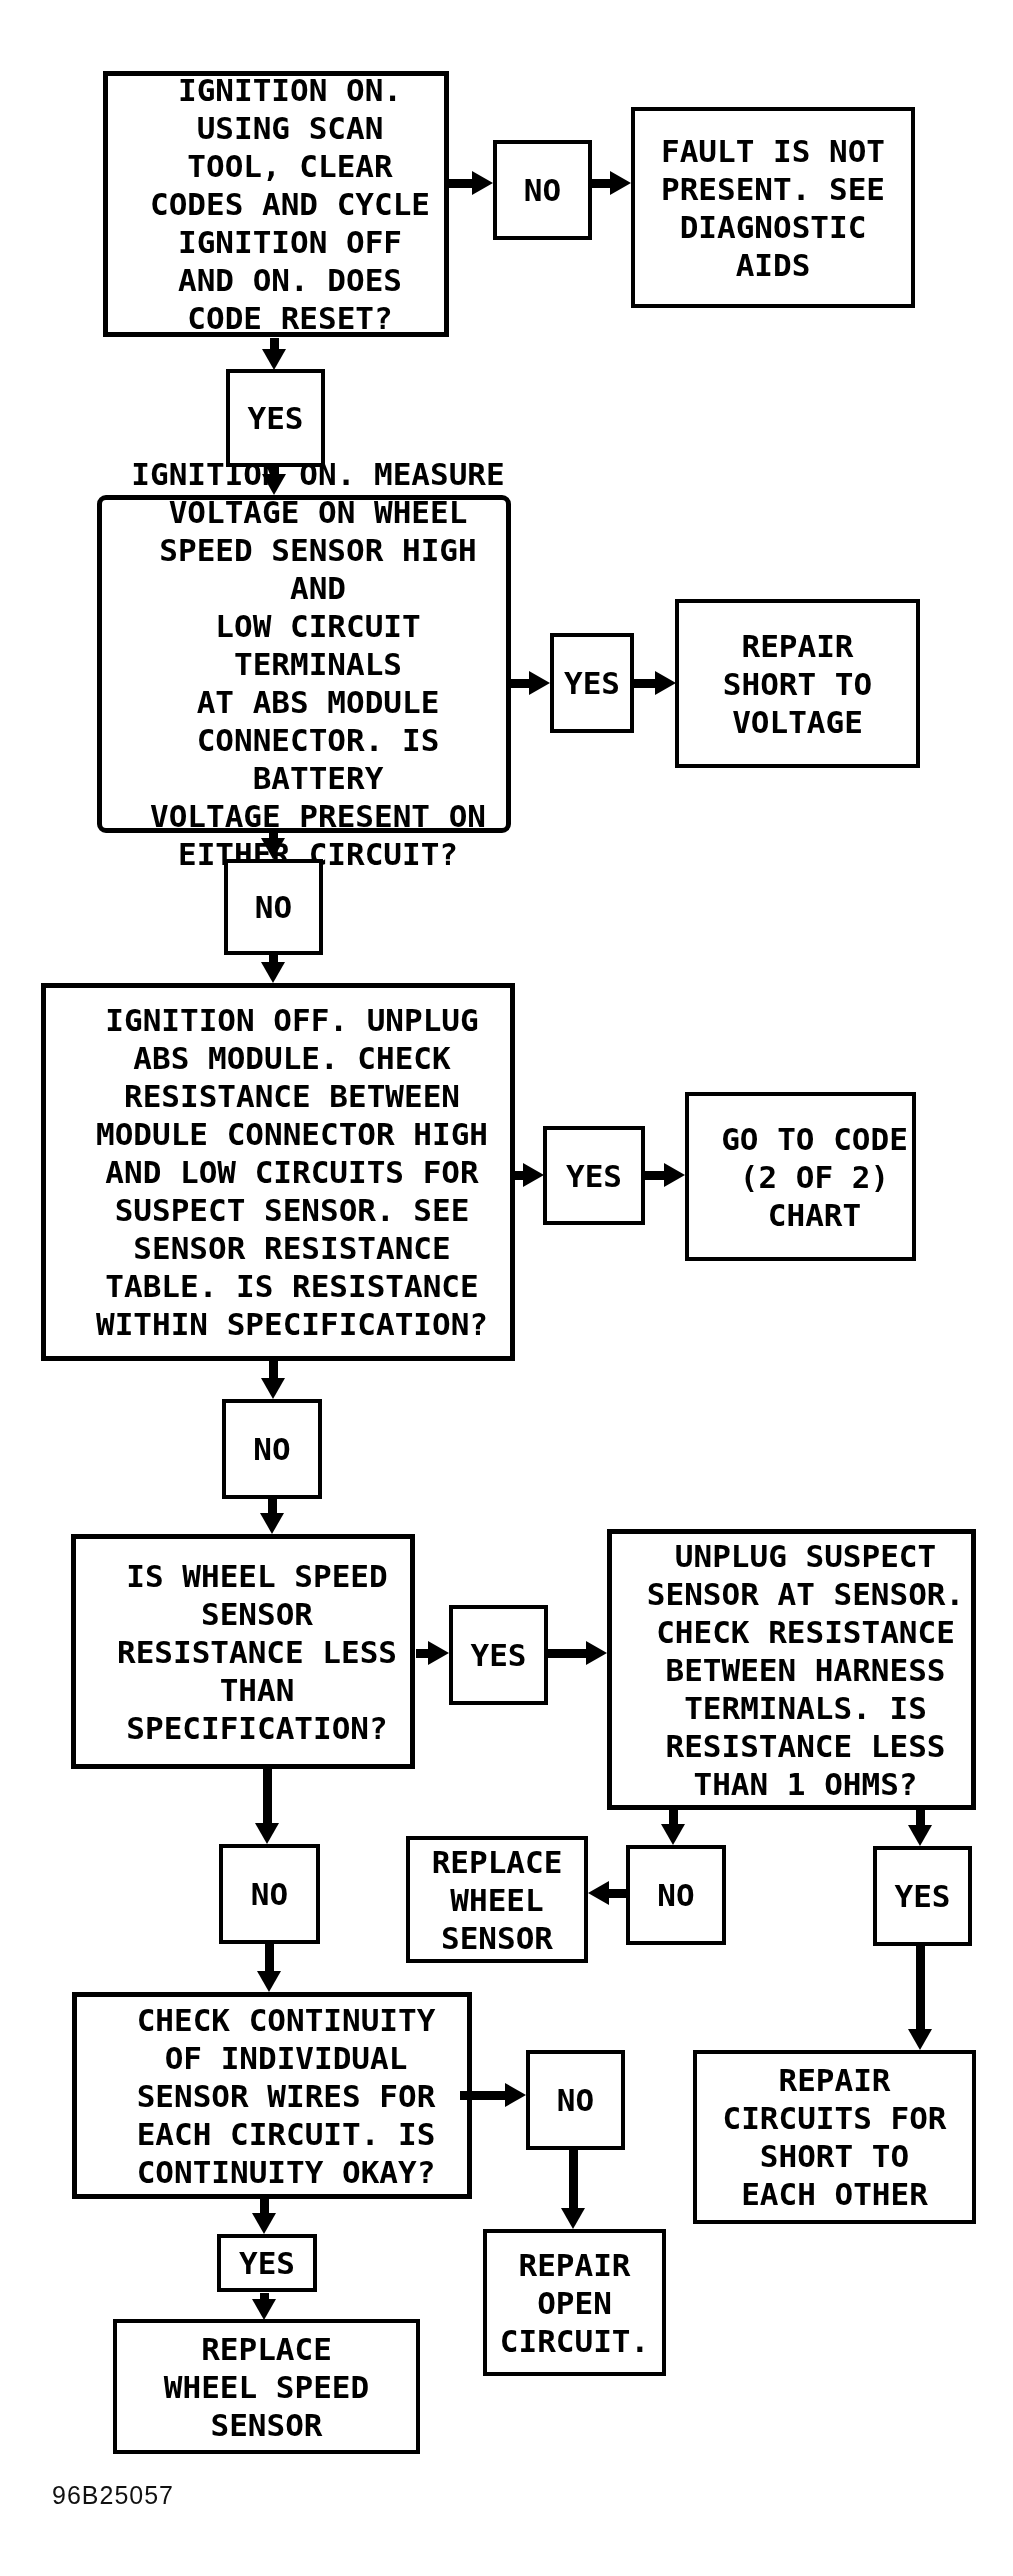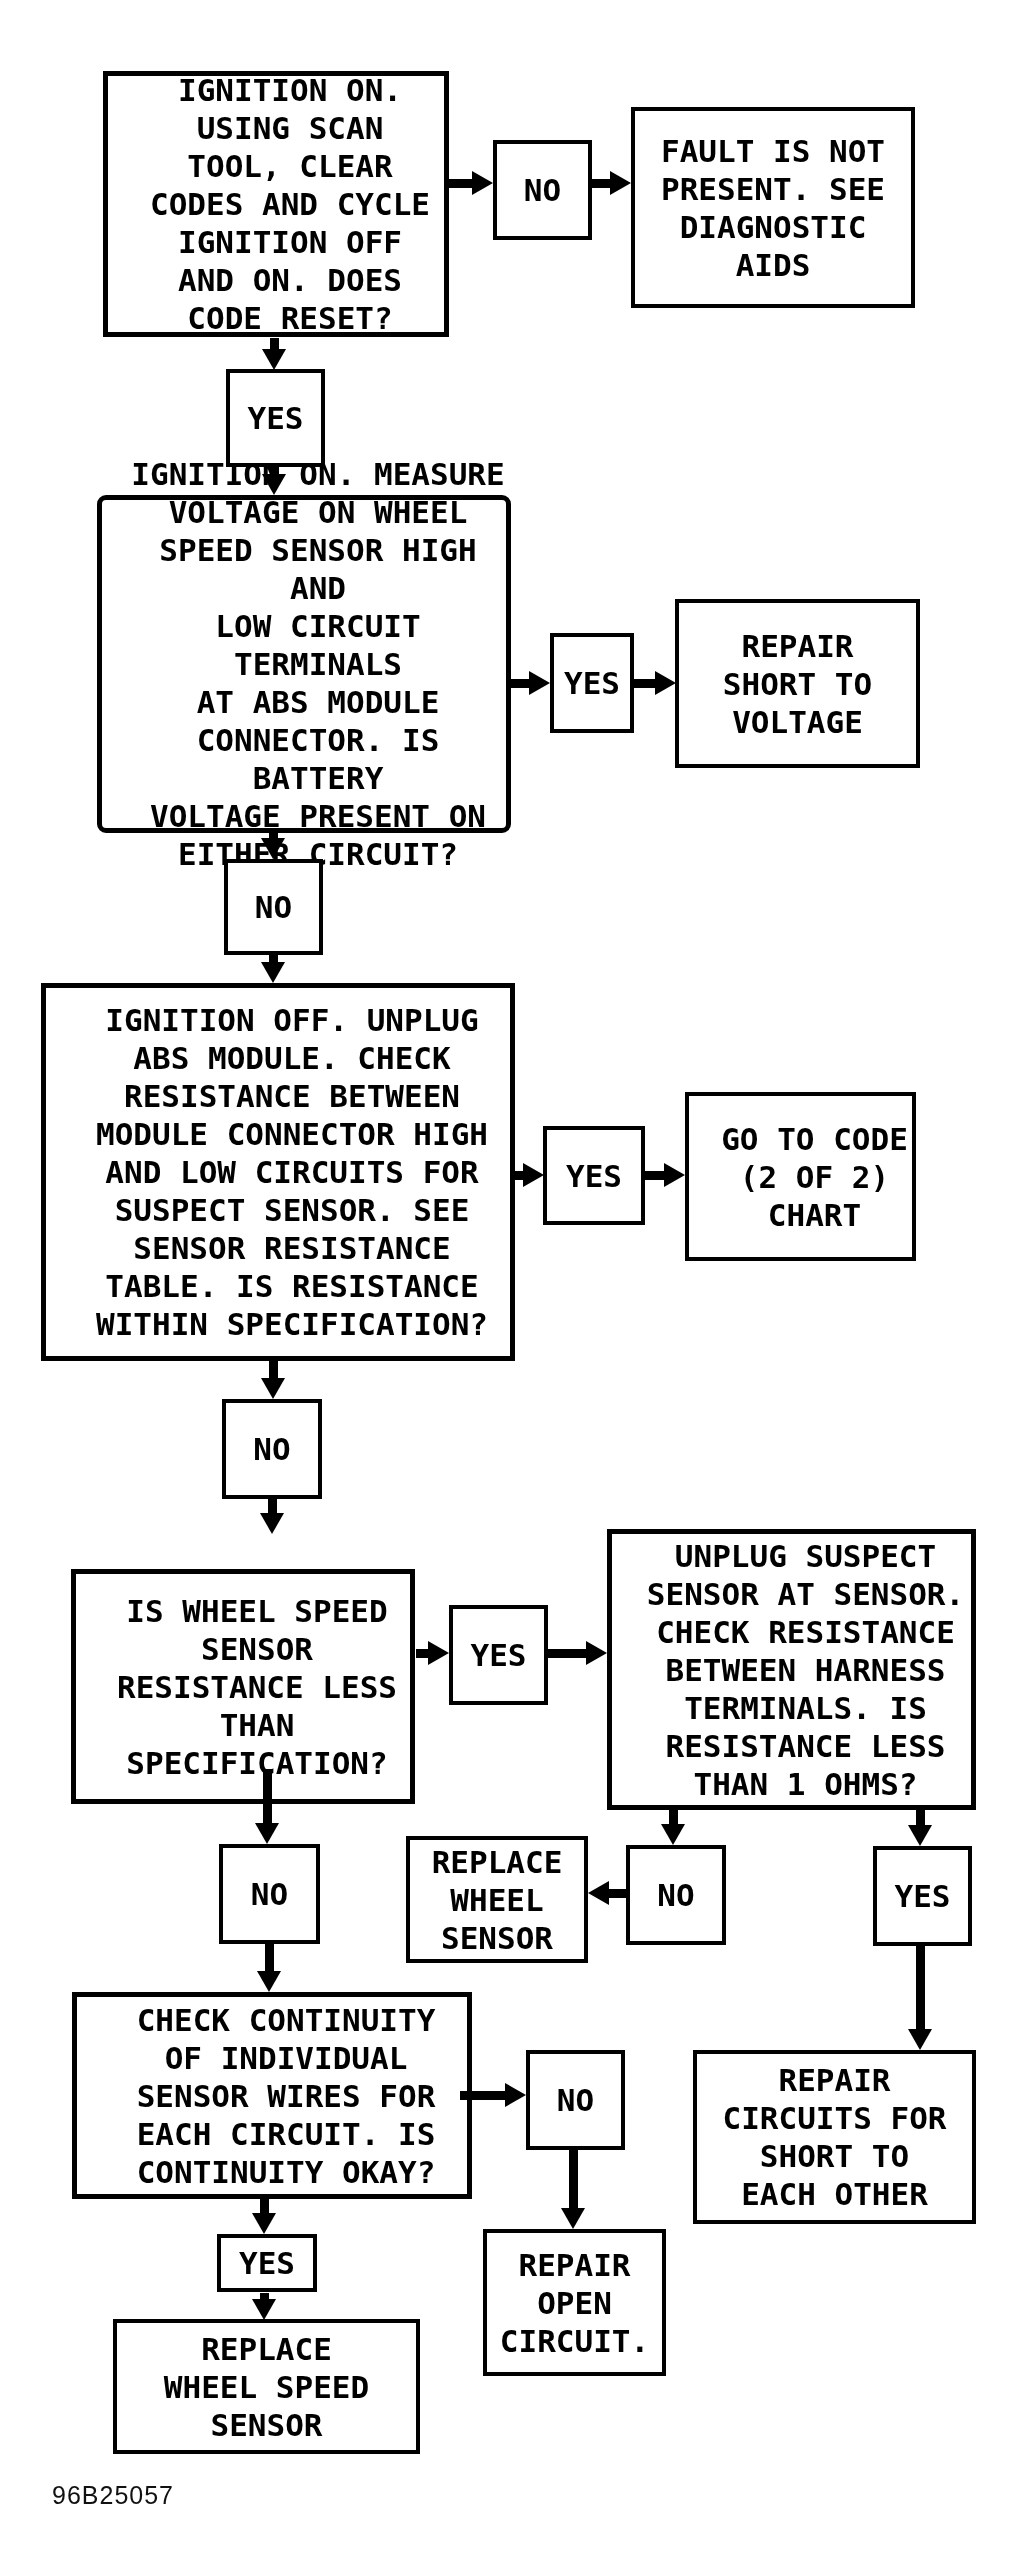--- a/index.html
+++ b/index.html
@@ -79,21 +79,21 @@
 AND LOW CIRCUITS FOR
 SUSPECT SENSOR. SEE
 SENSOR RESISTANCE
 TABLE. IS RESISTANCE
 WITHIN SPECIFICATION?</div>
       <div class="node" style="left: 543px; top: 1126px; width: 102px; height: 99px;">YES</div>
       <div class="node" style="left: 685px; top: 1092px; width: 231px; height: 169px; padding-left: 28px;">GO TO CODE
 (2 OF 2)
 CHART</div>
       <div class="node" style="left: 222px; top: 1399px; width: 100px; height: 100px;">NO</div>
-      <div class="node big" style="left: 71px; top: 1534px; width: 344px; height: 235px; margin-top: 35px;">IS WHEEL SPEED
+      <div class="node big" style="left: 71px; top: 1534px; width: 344px; height: 235px;">IS WHEEL SPEED
 SENSOR
 RESISTANCE LESS
 THAN
 SPECIFICATION?</div>
       <div class="node" style="left: 449px; top: 1605px; width: 99px; height: 100px;">YES</div>
       <div class="node big" style="left: 607px; top: 1529px; width: 369px; height: 281px;">UNPLUG SUSPECT
 SENSOR AT SENSOR.
 CHECK RESISTANCE
 BETWEEN HARNESS
 TERMINALS. IS

